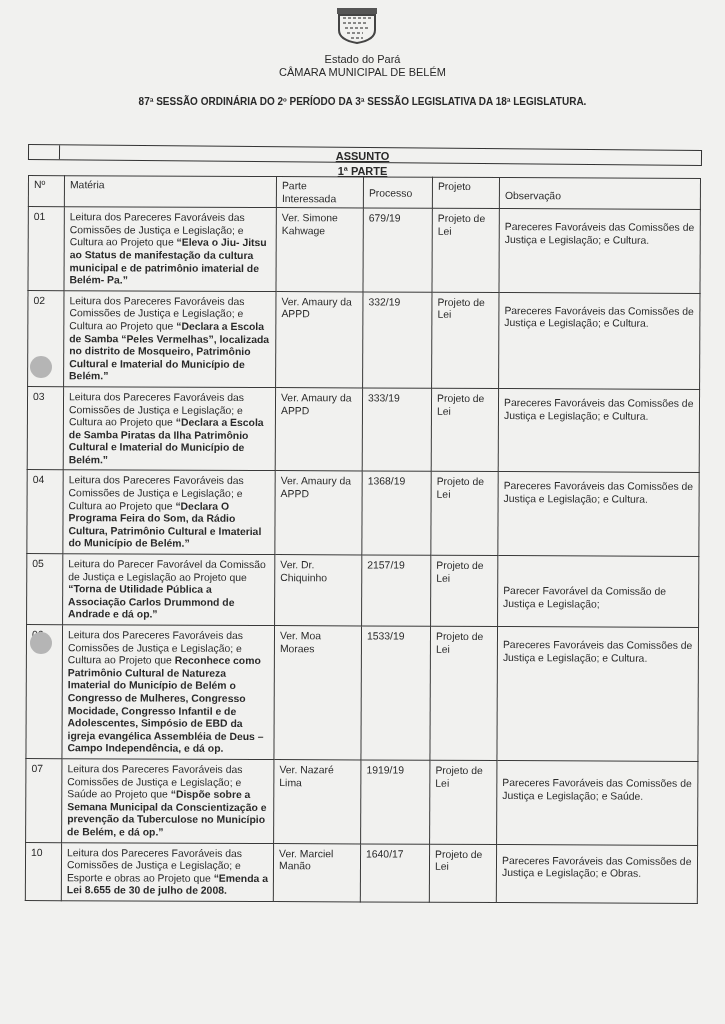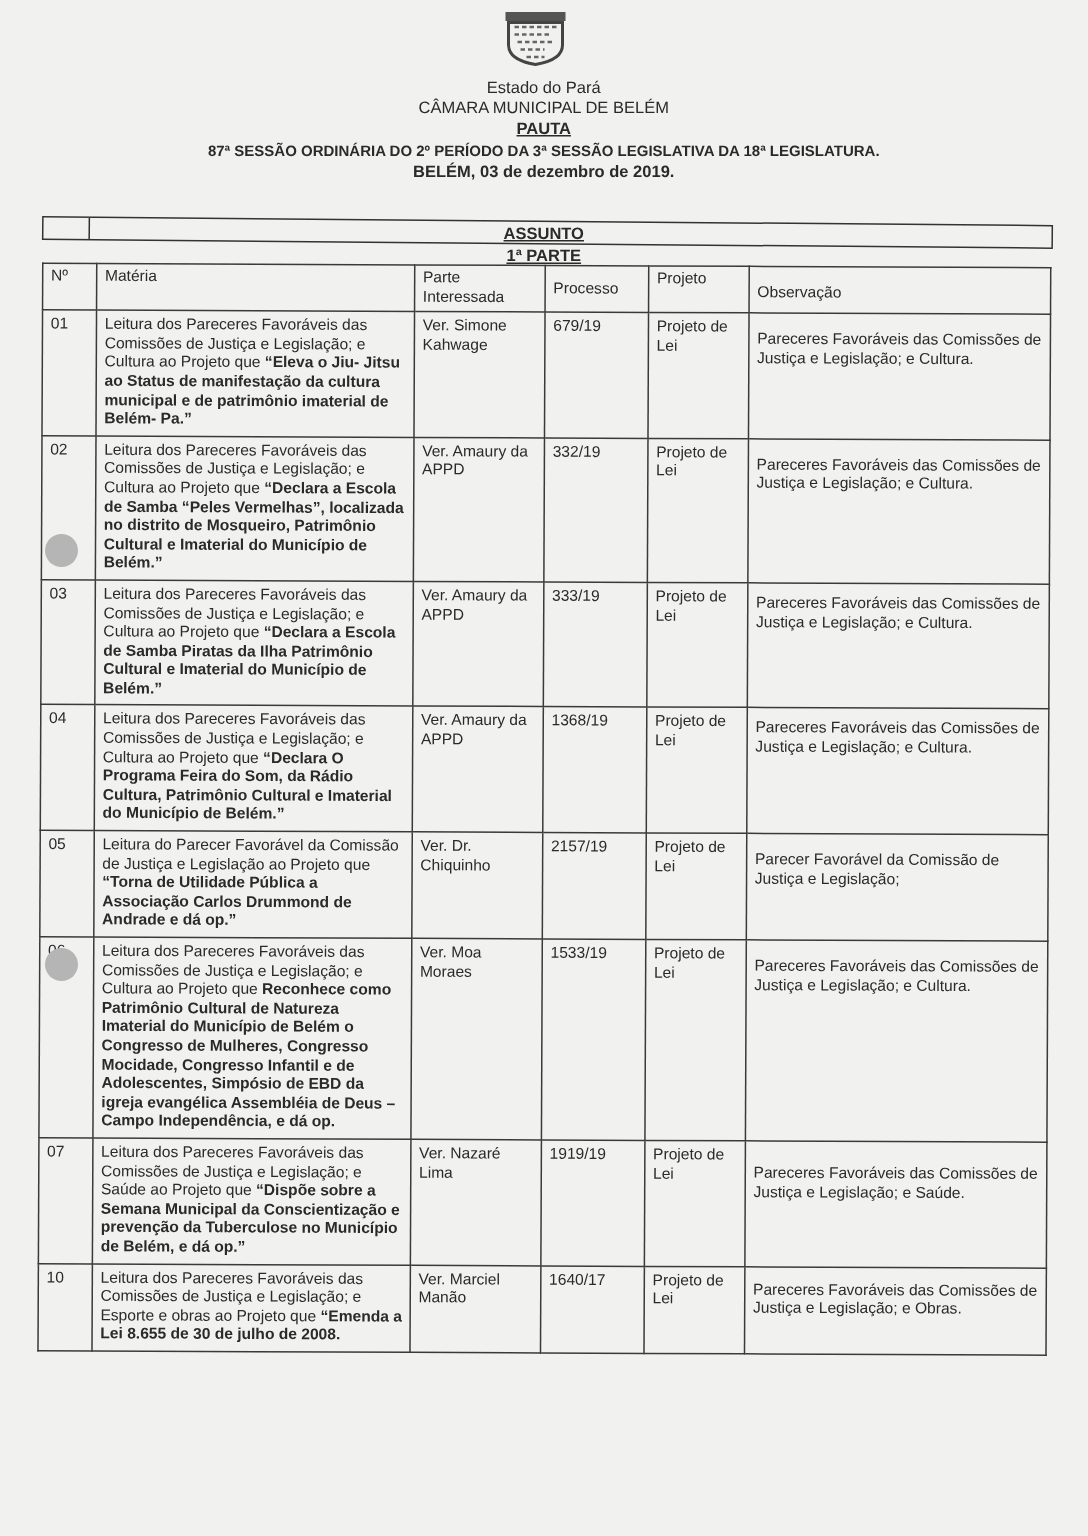--- a/index.html
+++ b/index.html
@@ -47,23 +47,21 @@
 <div class="page">
 
   <svg class="crest" viewBox="0 0 48 38">
     <rect x="4" y="2" width="40" height="6" fill="#555"></rect>
     <path d="M6 9 H42 V24 Q42 34 24 37 Q6 34 6 24 Z" fill="none" stroke="#444" stroke-width="2"></path>
     <path d="M10 12 H38 M10 17 H34 M12 22 H36 M14 27 H30 M18 32 H30" stroke="#666" stroke-width="1.6" stroke-dasharray="3 2"></path>
   </svg>
 
   <div class="hdr" style="top:66px;">CÂMARA MUNICIPAL DE BELÉM</div>
   <div class="hdr" style="top:53px;">Estado do Pará</div>
-  <div class="hdr bold u" style="top:80px;"><span>PAUTA</span></div>
   <div class="hdr bold" style="top:95px; font-size:10px;">87ª SESSÃO ORDINÁRIA DO 2º PERÍODO DA 3ª SESSÃO LEGISLATIVA DA 18ª LEGISLATURA.</div>
-  <div class="hdr bold" style="top:109px;">BELÉM, 03 de dezembro de 2019.</div>
 
   <div class="assunto-box">
       <div class="divider"></div>
     </div>
   <div class="hdr bold u" style="top:150px;"><span>ASSUNTO</span></div>
   <div class="hdr bold u" style="top:165px;"><span>1ª PARTE</span></div>
 
   <table class="pauta">
     <thead>
       <tr>
@@ -107,21 +105,21 @@
         <td>1368/19</td>
         <td>Projeto de Lei</td>
         <td style="padding-top:8px;">Pareceres Favoráveis das Comissões de Justiça e Legislação; e Cultura.</td>
       </tr>
       <tr>
         <td>05</td>
         <td class="mat"><span>Leitura do Parecer Favorável da Comissão de Justiça e Legislação ao Projeto que </span><b>“Torna de Utilidade Pública a Associação Carlos Drummond de Andrade e dá op.”</b></td>
         <td>Ver. Dr. Chiquinho</td>
         <td>2157/19</td>
         <td>Projeto de Lei</td>
-        <td style="padding-top:12px;">Parecer Favorável da Comissão de Justiça e Legislação;</td>
+        <td style="padding-top:29px;">Parecer Favorável da Comissão de Justiça e Legislação;</td>
       </tr>
       <tr>
         <td>06</td>
         <td class="mat"><span>Leitura dos Pareceres Favoráveis das Comissões de Justiça e Legislação; e Cultura ao Projeto que </span><b>Reconhece como Patrimônio Cultural de Natureza Imaterial do Município de Belém o Congresso de Mulheres, Congresso Mocidade, Congresso Infantil e de Adolescentes, Simpósio de EBD da igreja evangélica Assembléia de Deus – Campo Independência, e dá op.</b></td>
         <td>Ver. Moa Moraes</td>
         <td>1533/19</td>
         <td>Projeto de Lei</td>
         <td style="padding-top:12px;">Pareceres Favoráveis das Comissões de Justiça e Legislação; e Cultura.</td>
       </tr>
       <tr>

